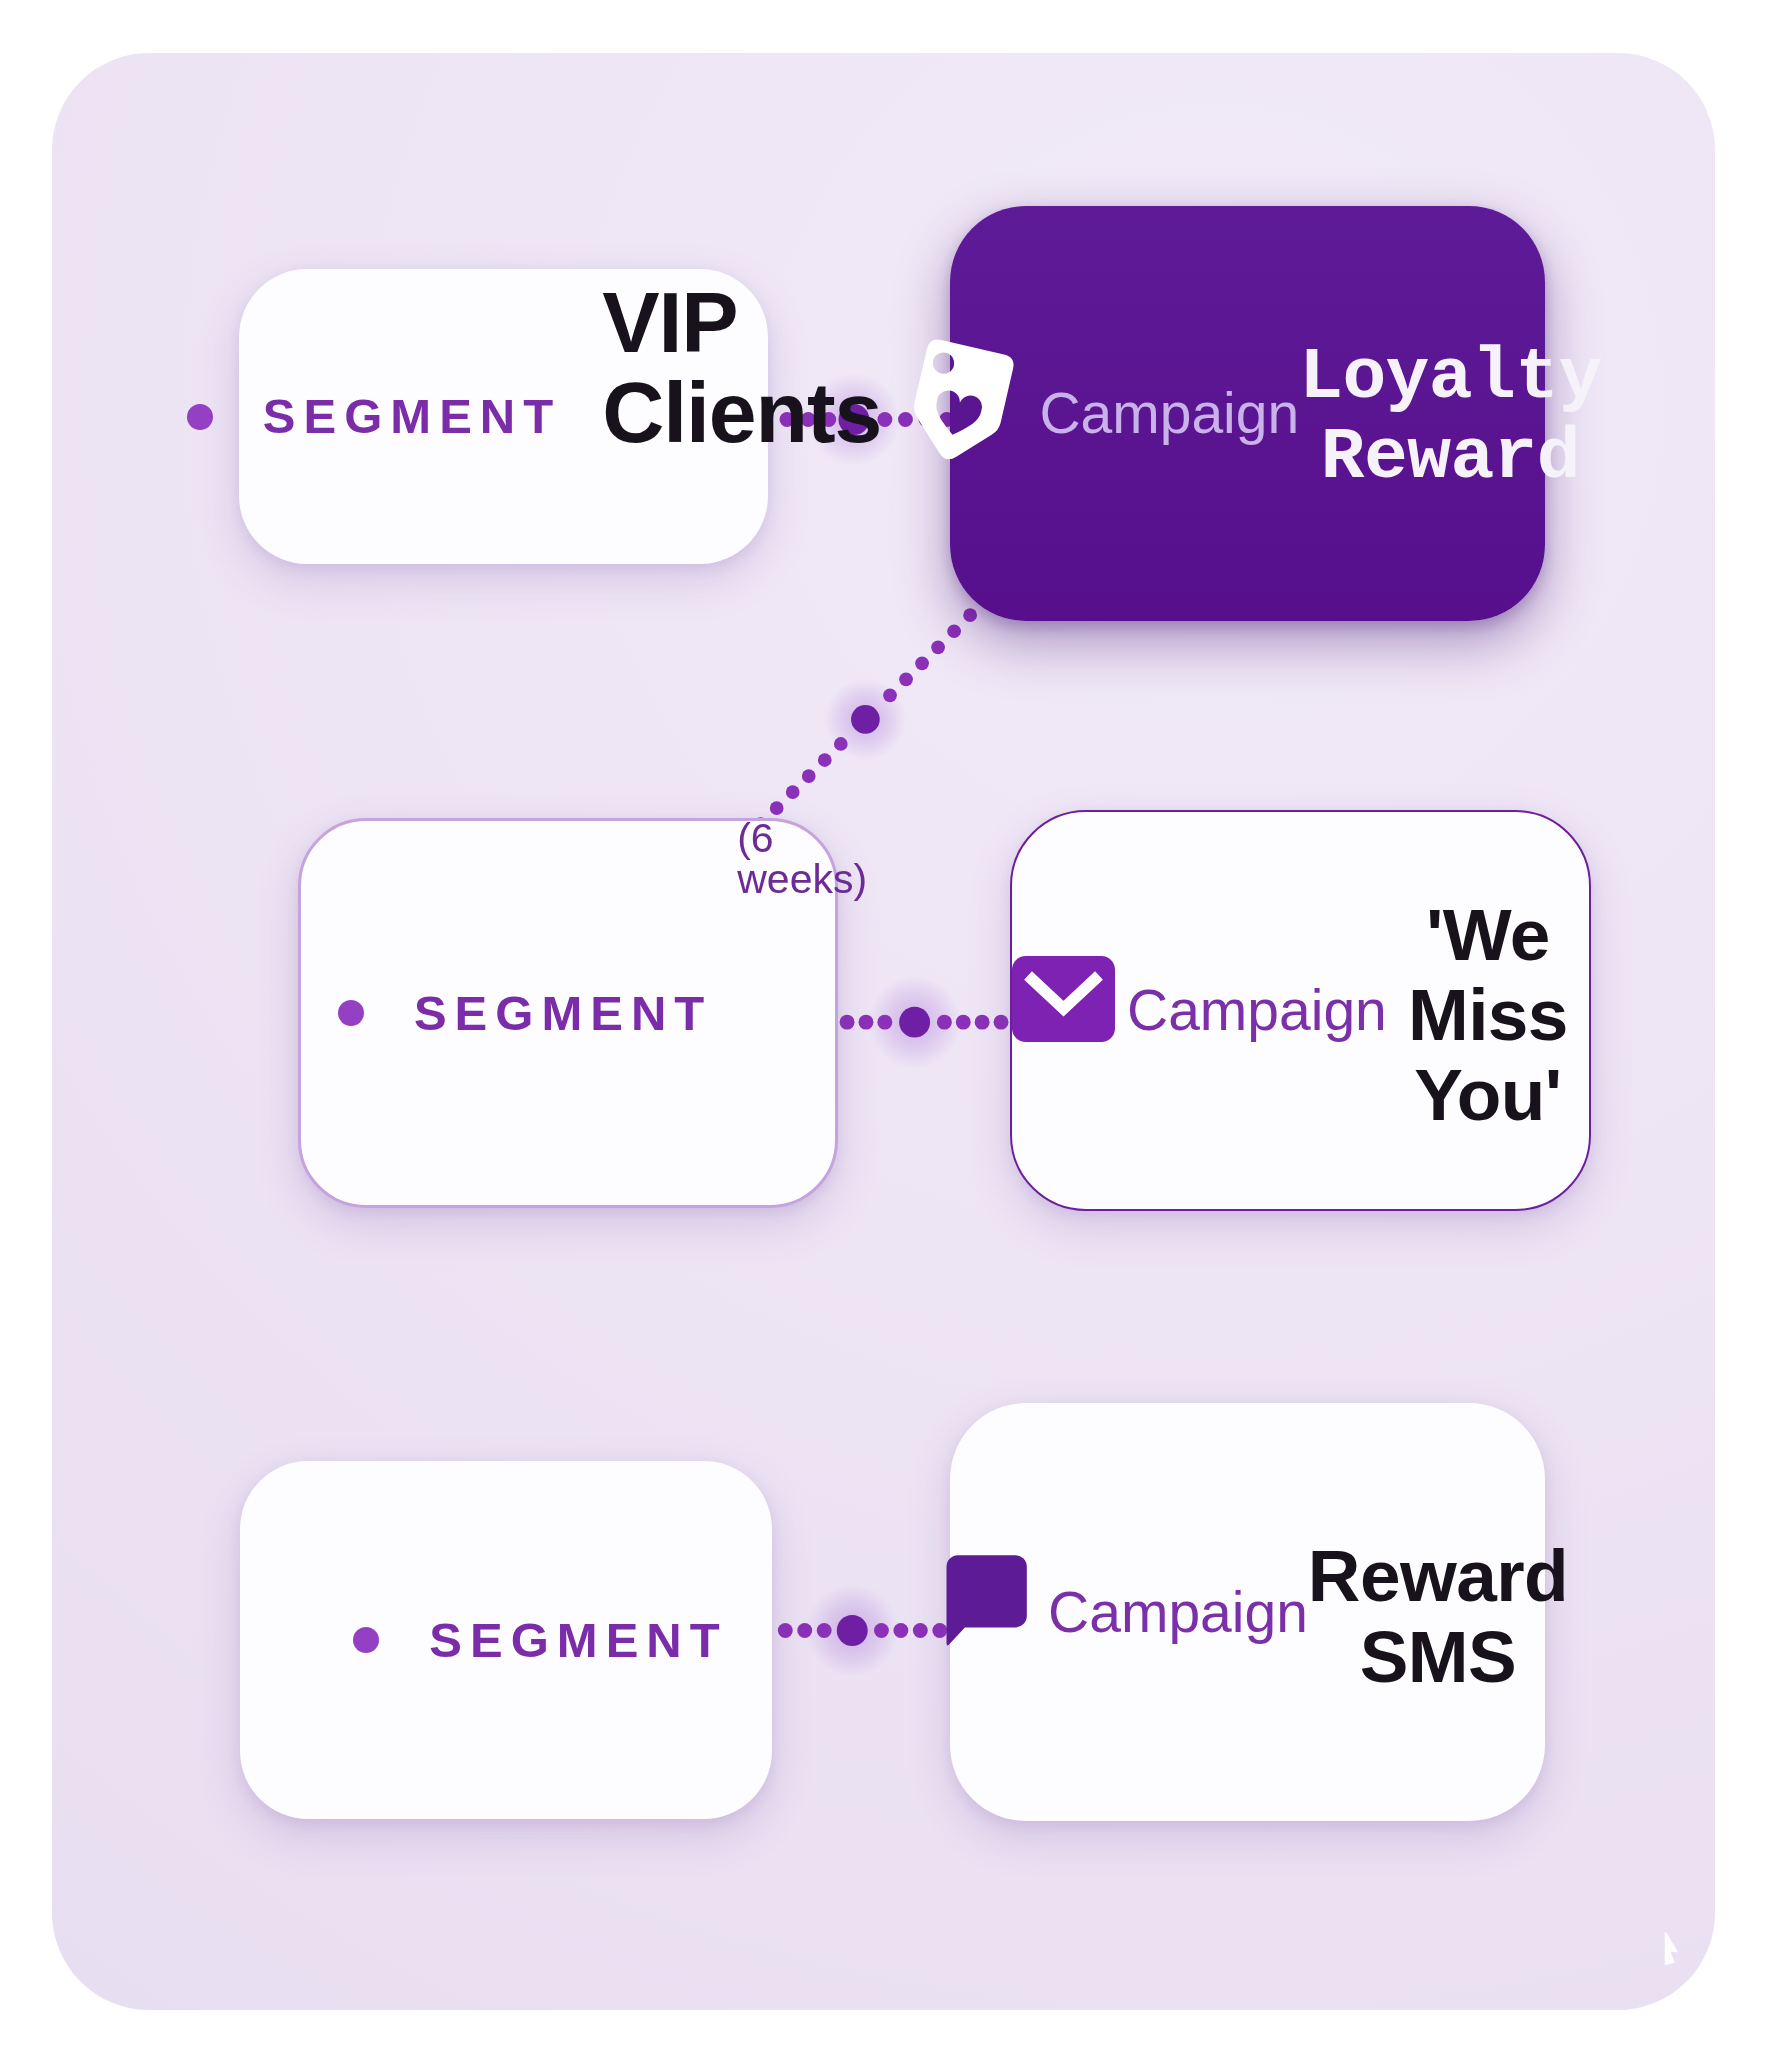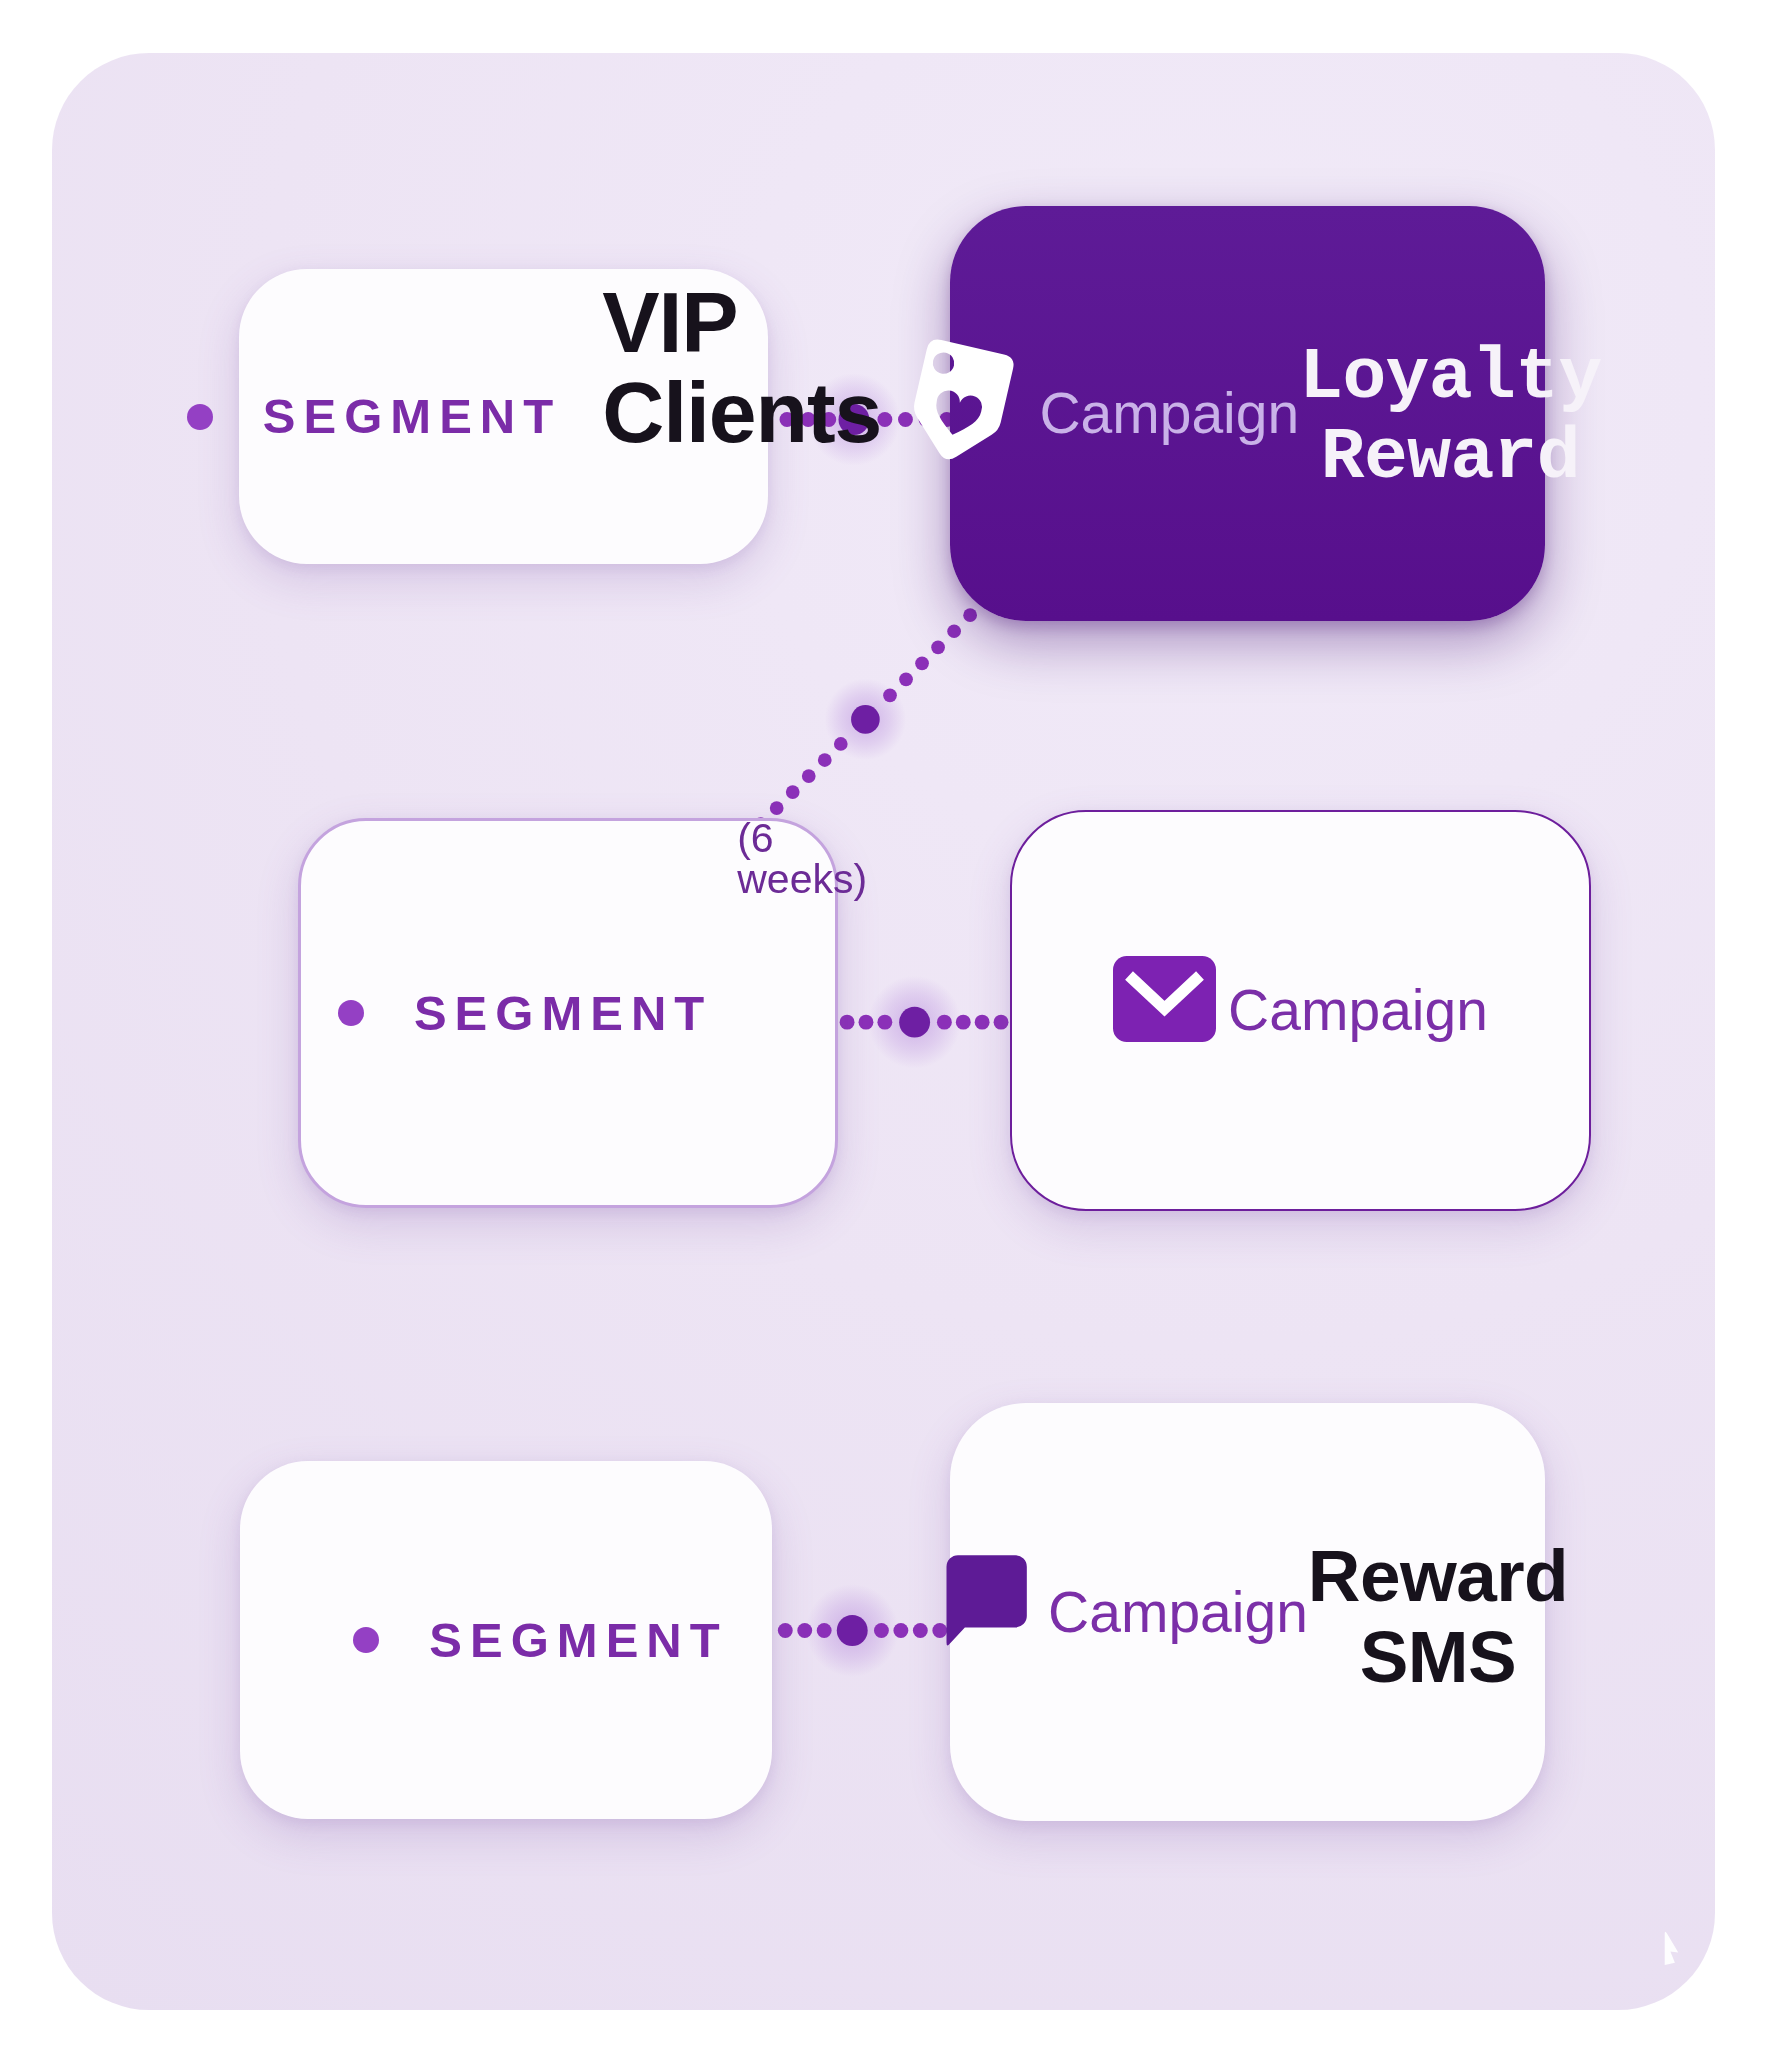--- a/index.html
+++ b/index.html
@@ -162,20 +162,21 @@
   </section>
 
   <section class="card camp light camp-wmy">
     <span class="camp-icon">
       <svg width="103" height="86" viewBox="0 0 180 150">
         <rect x="0" y="0" width="180" height="150" rx="24" fill="#7D22B2"></rect>
         <path d="M28,34 L90,92 L152,34" fill="none" stroke="#FFFFFF" stroke-width="20" stroke-linejoin="miter"></path>
       </svg>
     </span>
     <div class="camp-label">Campaign</div>
+    <h2 class="camp-title">'We Miss You'</h2>
   </section>
 
   <section class="card camp light camp-sms">
     <span class="camp-icon">
       <svg width="109" height="109" viewBox="0 0 190 190">
         <path fill="#5E1B96" d="M54,16 H154 A20,20 0 0 1 174,36 V122 A20,20 0 0 1 154,142 H66
           L38,172 Q34,176 34,168 V36 A20,20 0 0 1 54,16 Z"></path>
       </svg>
     </span>
     <div class="camp-label">Campaign</div>

